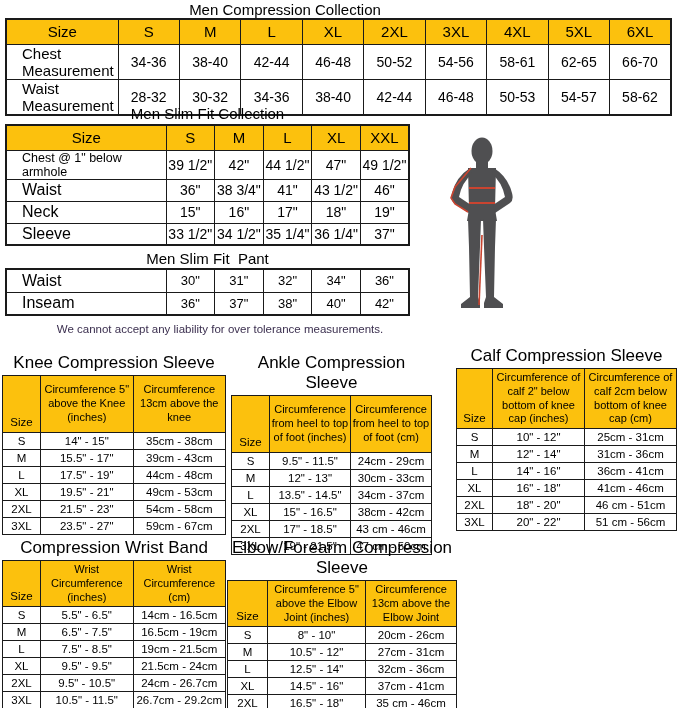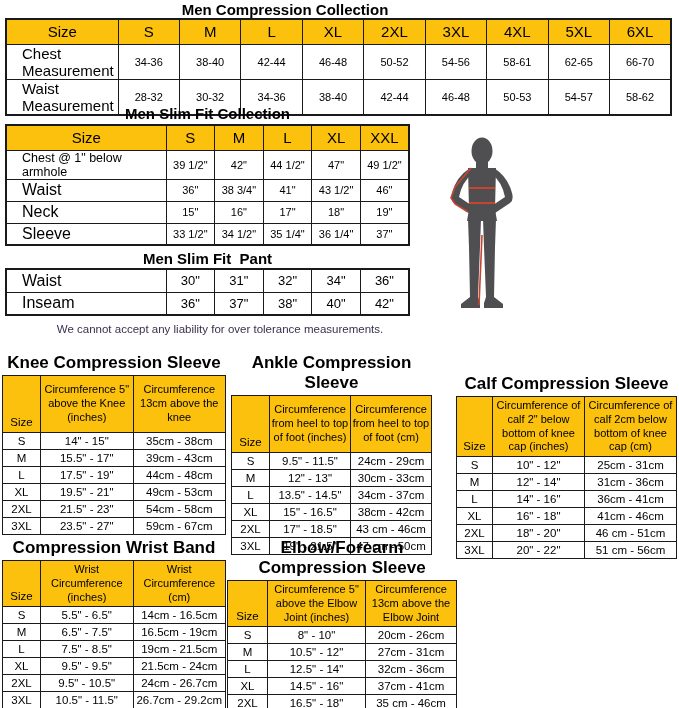--- a/index.html
+++ b/index.html
@@ -5,31 +5,31 @@
   :root{
     --header-bg:#FCC10D;
     --border:#1A1A1A;
     --note-text:#3B2F4F;
     --figure-fill:#4F4F51;
     --measure-line:#C94430;
   }
   *{box-sizing:border-box;margin:0;padding:0}
   body{background:#fff;font-family:"Liberation Sans",sans-serif;color:#000}
   .page{position:relative;width:679px;height:708px;background:#fff;overflow:hidden}
-  .title{font-weight:bold;text-align:center;position:absolute}
+  .title{font-weight:normal;text-align:center;position:absolute}
   .big-title{font-size:15px}
   .small-title{font-size:17px;position:static;margin-bottom:2px}
   table{border-collapse:collapse;table-layout:fixed;width:100%}
   th,td{border:1px solid var(--border);overflow:hidden}
   th{background:var(--header-bg);font-weight:normal}
   .sec{position:absolute}
   
   .big{border:2px solid var(--border)}
   .big th{font-size:15px;height:25px;text-align:center}
-  .big td{font-size:11px;text-align:center;height:22px}
+  .big td{font-size:14px;text-align:center;height:22px}
   .big td.c0{text-align:left;font-size:15px;padding-left:15px}
   #table1 td{height:23px}
   #table2 tbody tr:first-child td.c0{font-size:12.5px}
   #table2 td.c0,#table3 td.c0{font-size:16px}
   #table3 td{height:23px;font-size:13px}
   
   .note{position:absolute;text-align:center;font-size:11.5px;line-height:1.3;color:var(--note-text)}
   .note .b{font-weight:bold}
   
   .small th{font-size:11px;line-height:1.25;padding:2px 1px;text-align:center;vertical-align:middle}
@@ -284,21 +284,21 @@
           </tr>
           <tr>
             <td class="c0">3XL</td>
             <td>19" - 21.5"</td>
             <td>47 cm - 50cm</td>
           </tr>
         </tbody>
     </table>
   </div>
 
-  <div class="sec" style="left:456px;top:374px;width:221px">
+  <div class="sec" style="left:456px;top:346px;width:221px">
     <div class="title small-title">Calf Compression Sleeve</div>
     <table class="small deep">
       <colgroup>
           <col style="width:36px">
         </colgroup>
       <thead>
         <tr>
           <th class="sizeth">Size</th>
           <th>Circumference of calf 2" below bottom of knee cap (inches)</th>
           <th>Circumference of calf 2cm below bottom of knee cap (cm)</th>

